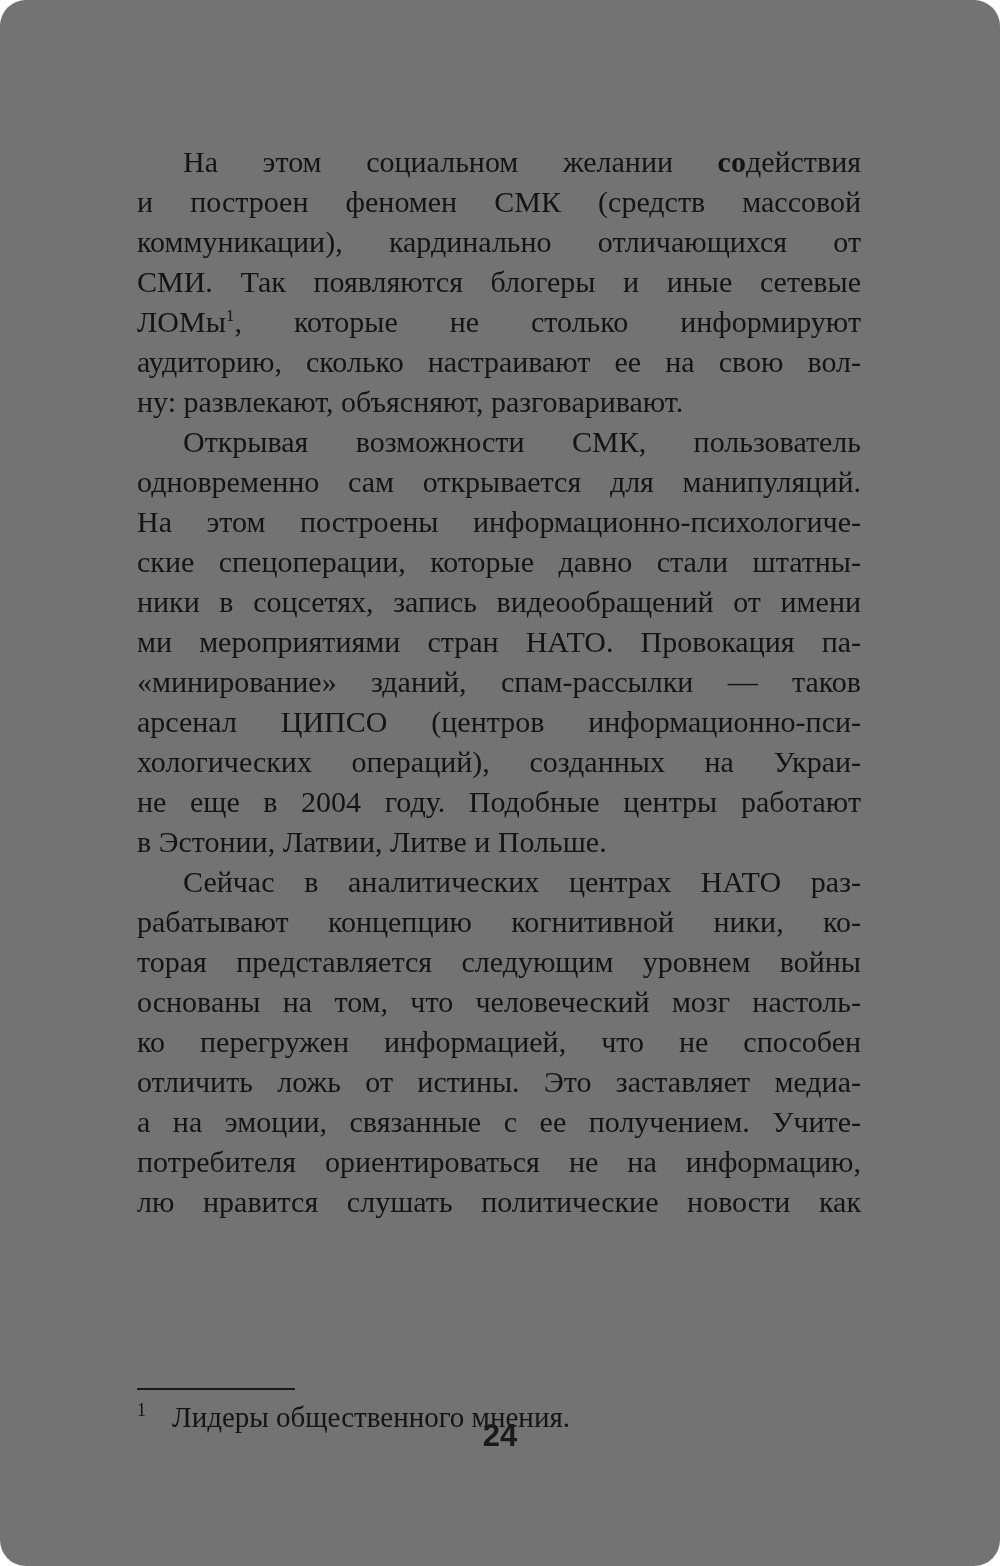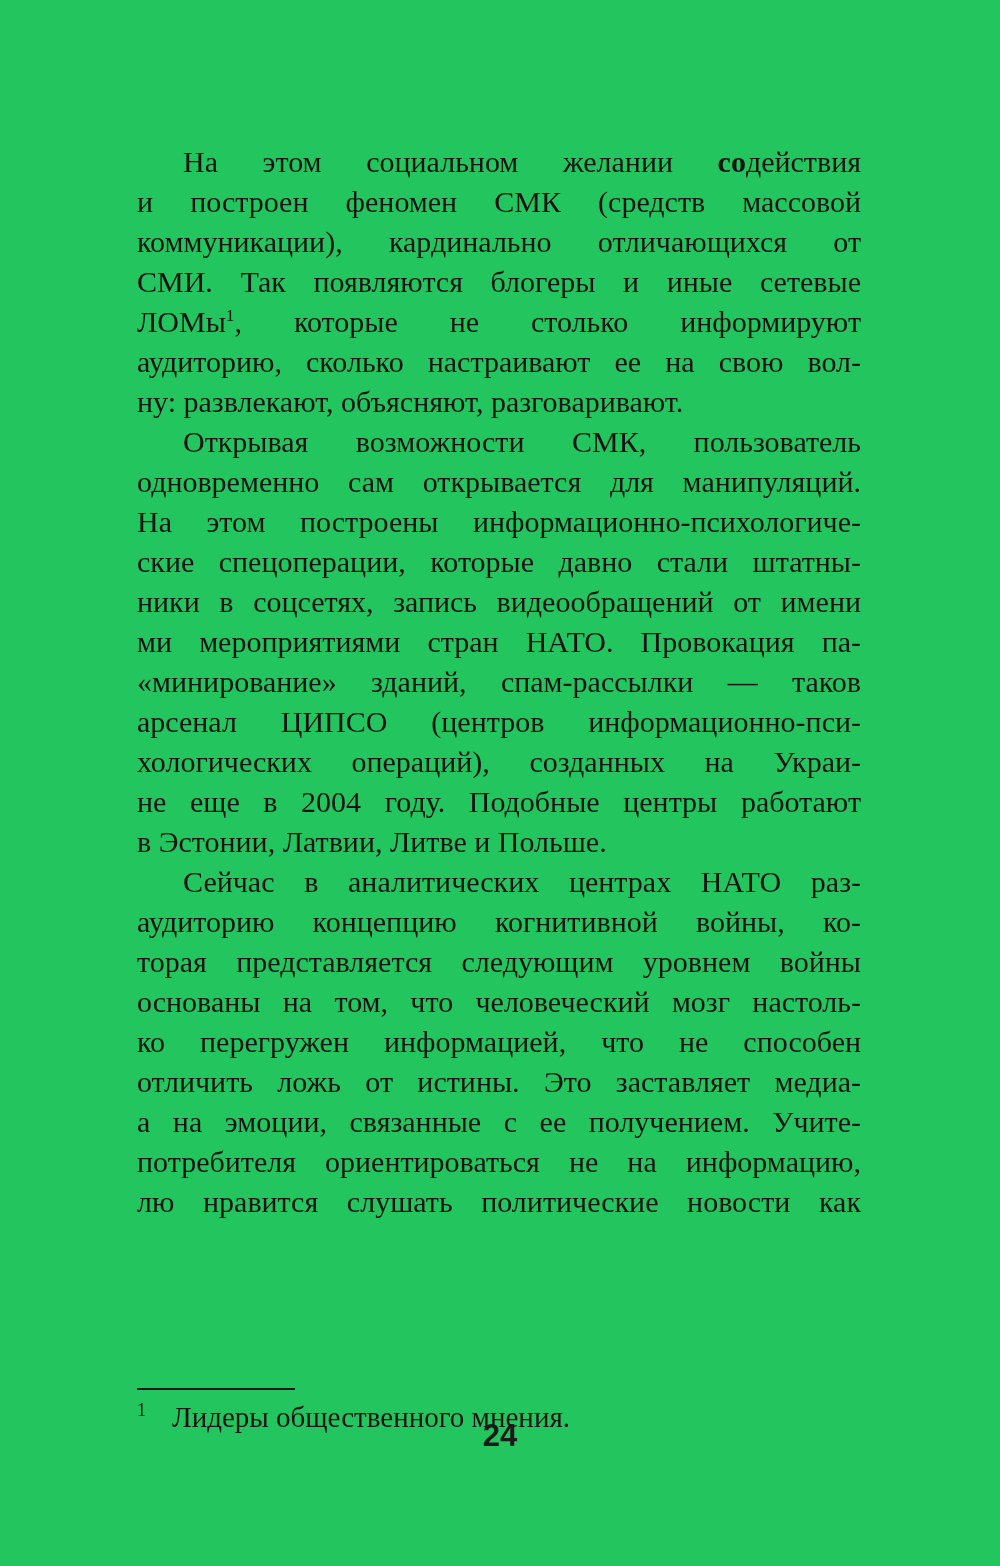--- a/index.html
+++ b/index.html
@@ -4,24 +4,25 @@
 <style>
   html, body {
     margin: 0;
     padding: 0;
     background: #ffffff;
   }
   .page {
     position: relative;
     width: 1000px;
     height: 1566px;
-    background: #22c55e;
+    background: #737373;
     color: #141414;
     font-family: "Liberation Serif", "DejaVu Serif", serif;
     overflow: hidden;
+    border-radius: 26px;
   }
   .text-block {
     position: absolute;
     left: 137px;
     top: 142px;
     width: 724px;
     font-size: 30px;
     line-height: 40px;
   }
   .line {
@@ -97,21 +98,21 @@
       <div class="line"><span>На этом построены информационно-психологиче-</span></div>
       <div class="line"><span>ские спецоперации, которые давно стали штатны-</span></div>
       <div class="line"><span>ники в соцсетях, запись видеообращений от имени</span></div>
       <div class="line"><span>ми мероприятиями стран НАТО. Провокация па-</span></div>
       <div class="line"><span>«минирование» зданий, спам-рассылки — таков</span></div>
       <div class="line"><span>арсенал ЦИПСО (центров информационно-пси-</span></div>
       <div class="line"><span>хологических операций), созданных на Украи-</span></div>
       <div class="line"><span>не еще в 2004 году. Подобные центры работают</span></div>
       <div class="line last"><span>в Эстонии, Латвии, Литве и Польше.</span></div>
       <div class="line first"><span>Сейчас в аналитических центрах НАТО раз-</span></div>
-      <div class="line"><span>аудиторию концепцию когнитивной войны, ко-</span></div>
+      <div class="line"><span>рабатывают концепцию когнитивной ники, ко-</span></div>
       <div class="line"><span>торая представляется следующим уровнем войны</span></div>
       <div class="line"><span>основаны на том, что человеческий мозг настоль-</span></div>
       <div class="line"><span>ко перегружен информацией, что не способен</span></div>
       <div class="line"><span>отличить ложь от истины. Это заставляет медиа-</span></div>
       <div class="line"><span>а на эмоции, связанные с ее получением. Учите-</span></div>
       <div class="line"><span>потребителя ориентироваться не на информацию,</span></div>
       <div class="line"><span>лю нравится слушать политические новости как</span></div>
     </main>
 
   <div class="footnote">

